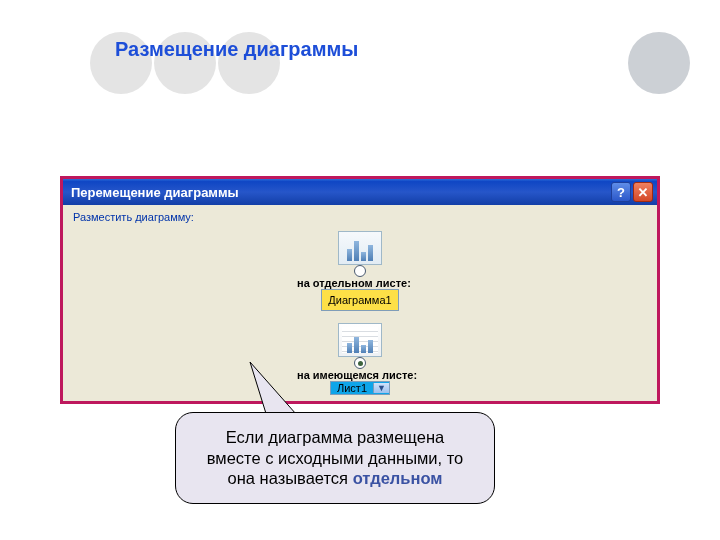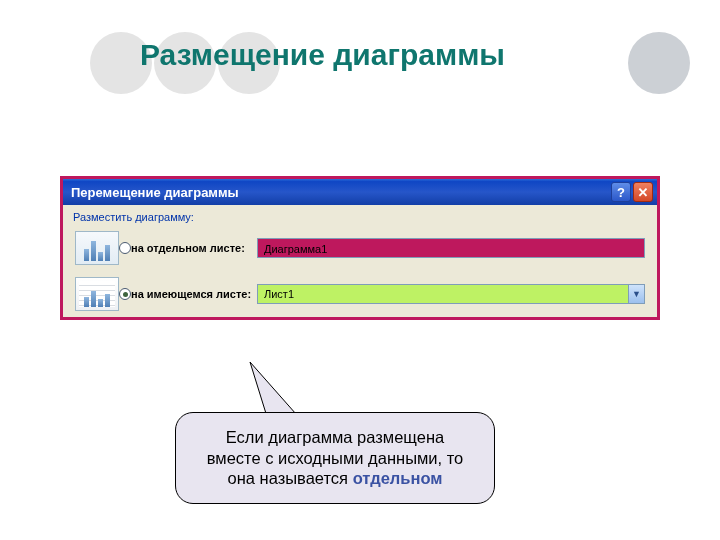--- a/index.html
+++ b/index.html
@@ -20,23 +20,23 @@
     top: 32px;
   }
   .c1 { left: 90px; background: #e4e4e4; }
   .c2 { left: 154px; background: #e4e4e4; }
   .c3 { left: 218px; background: #e4e4e4; }
   .c4 { right: 30px; background: #ccd0d5; }
 
   .slide-title {
     position: absolute;
     top: 38px;
-    left: 140px;
-    font-size: 30px;
-    color: #0f766e;
+    left: 115px;
+    font-size: 20px;
+    color: #1d4ed8;
   }
 
   
   .dialog-wrap {
     position: absolute;
     top: 176px;
     left: 60px;
     width: 600px;
     border: 3px solid #be185d;
     background: #ece9d8;
@@ -68,23 +68,24 @@
 
   .group-label {
     color: #0033aa;
     font-size: 11px;
     padding: 6px 8px 2px 10px;
   }
 
   .row {
     display: flex;
     align-items: center;
-    padding: 6px 12px;
+    padding: 6px 4px;
     gap: 0;
     font-size: 11px;
+    flex-direction: column;
   }
   .chart-pic {
     width: 44px; height: 34px;
     border: 1px solid #9fb8c8;
     background: linear-gradient(#f6f9fc,#e2ecf4);
     display: flex;
     align-items: flex-end;
     justify-content: center;
     gap: 2px;
     padding-bottom: 3px;
@@ -120,30 +121,30 @@
   .radio.checked::after {
     content:'';
     width:5px;height:5px;border-radius:50%;
     background:#3e633e;
   }
   .optlabel { width: 126px; font-weight: bold; }
   .textbox {
     flex: 1;
     height: 20px;
     border: 1px solid #7f9db9;
-    background: #be185d;
+    background: #fde047;
     font-size: 11px;
     padding: 2px 6px;
     line-height: 16px;
   }
   .combo {
     flex: 1;
     height: 20px;
     border: 1px solid #7f9db9;
-    background: #bef264;
+    background: #0ea5e9;
     display: flex;
     align-items: center;
     font-size: 11px;
   }
   .combo .val { flex:1; padding:0 6px; }
   .combo .arrow {
     width:16px; height:100%;
     background: linear-gradient(#cfe3fb,#9cc0ee);
     border-left:1px solid #7f9db9;
     display:flex;align-items:center;justify-content:center;

